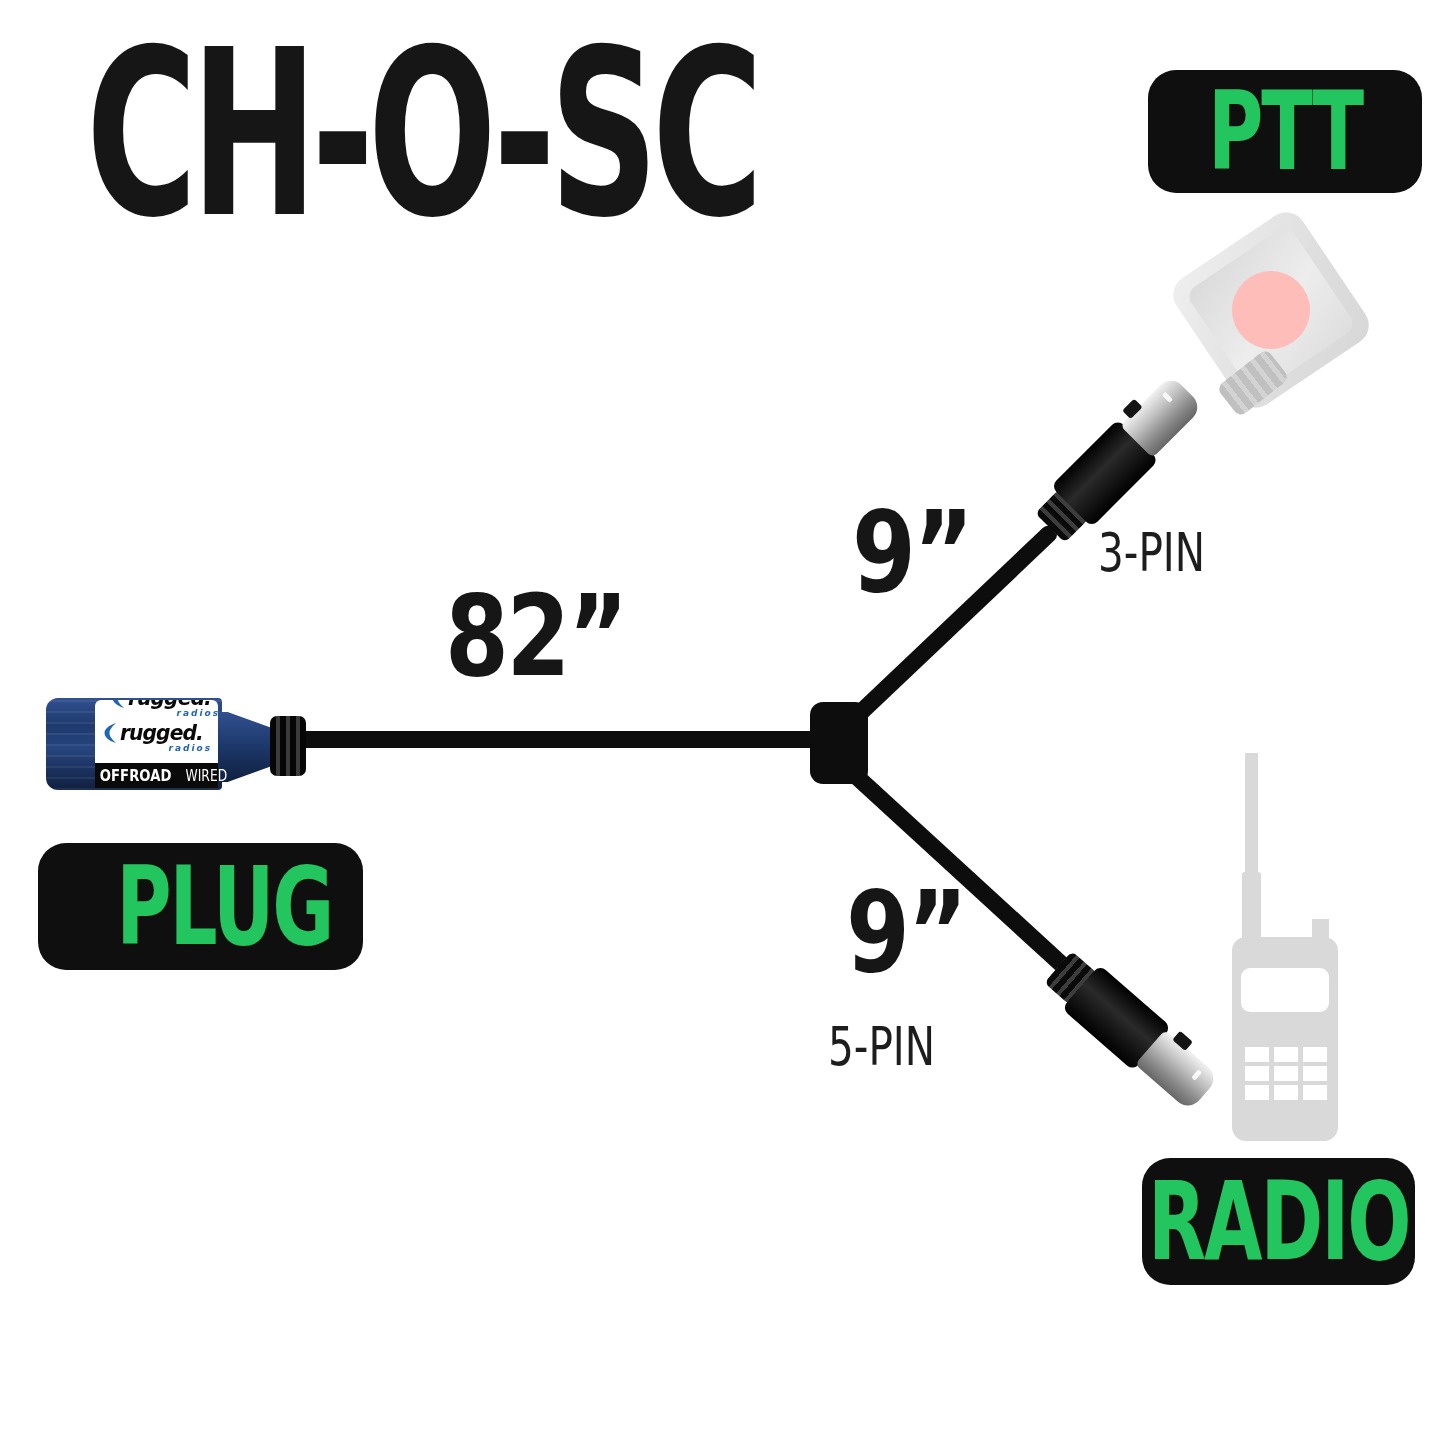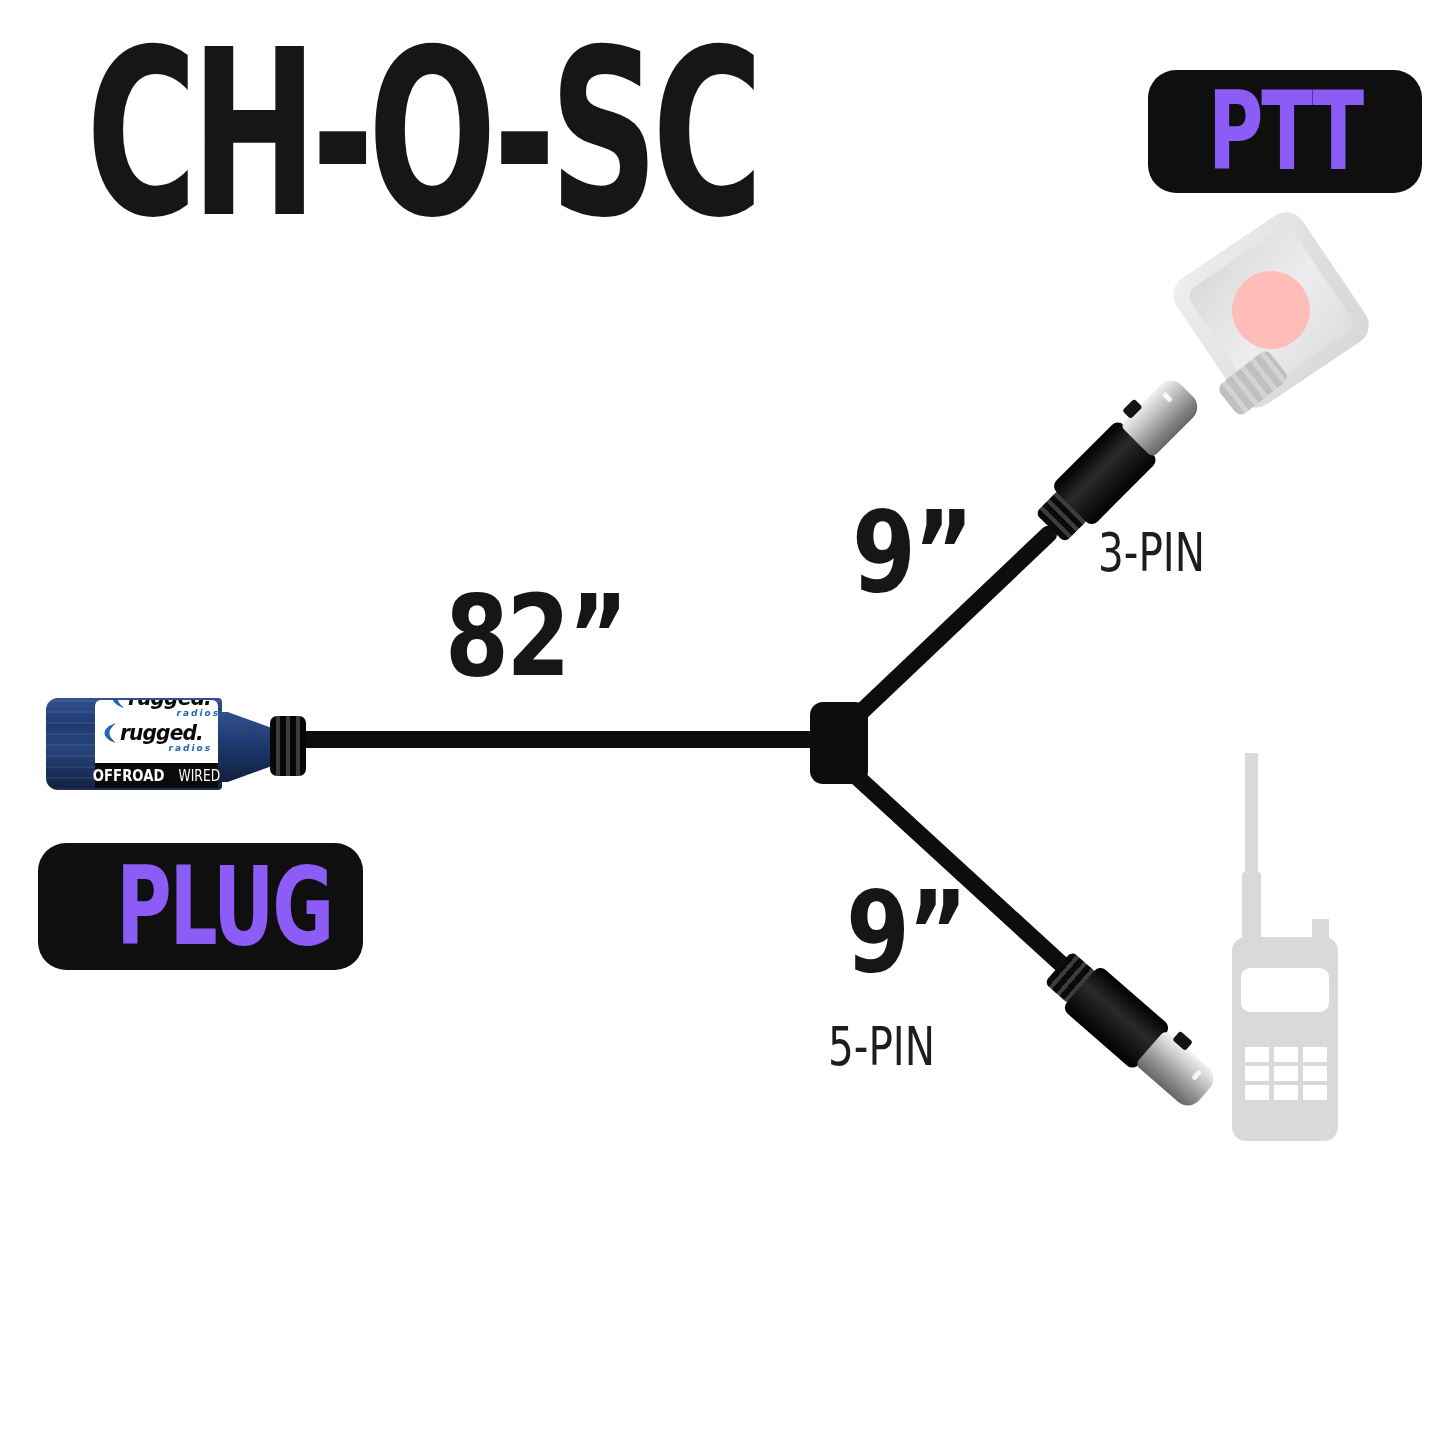--- a/index.html
+++ b/index.html
@@ -12,21 +12,21 @@
   .title {
     position:absolute; left:86px; top:20px;
     font-size:230px; font-weight:bold; line-height:1; letter-spacing:-10px;
     transform:scaleX(0.66); transform-origin:left top; white-space:nowrap;
     color:var(--text,#161616);
   }
 
   
   .plate {
     position:absolute; background:var(--label_bg,#0f0f0f); border-radius:28px;
-    display:flex; align-items:center; justify-content:center; color:#8b5cf6;
+    display:flex; align-items:center; justify-content:center; color:#22c55e;
   }
   .plate span {
     font-weight:bold; font-size:108px; line-height:1; letter-spacing:-3px;
     transform:scaleX(0.70); white-space:nowrap;
   }
   .plate-ptt   { left:1148px; top:70px;   width:274px; height:123px; }
   .plate-plug  { left:38px;   top:843px;  width:277px; height:127px;padding-left:48px; }
   .plate-radio { left:1142px; top:1158px; width:273px; height:127px; }
 
   
@@ -97,21 +97,21 @@
     letter-spacing:-1px; color:#0a0a0a; transform:scaleX(0.92); transform-origin:left top;
   }
   .rugged-logo .sub {
     position:absolute; right:-2px; bottom:-9px; font-size:9px; font-weight:bold;
     font-style:italic; letter-spacing:2px; color:var(--brand_blue,#1f66b5);
   }
   .logo-top { left:16px; top:-13px; }
   .logo-main { left:8px; top:22px; }
   .plug-band {
     position:absolute; left:49px; top:69px; width:123px; height:25px;
-    background:#0a0a0a; color:#fff; display:flex; align-items:center; justify-content:center;
+    background:#0a0a0a; color:#fff; display:flex; align-items:center; 
     gap:5px; white-space:nowrap;
   }
   .plug-band .bold  { font-size:15px; font-weight:bold; transform:scaleX(0.88); }
   .plug-band .light { font-size:15px; font-weight:normal; transform:scaleX(0.82); }
 
   
   .ptt-ghost { position:absolute; left:1185px; top:228px; width:215px; height:235px; opacity:0.32; }
   .ptt-btn {
     position:absolute; left:10px; top:6px; width:152px; height:152px;
     transform:rotate(-34deg); border-radius:20px;
@@ -257,14 +257,17 @@
   <div class="measure m-82">82”</div>
   <div class="measure m-9u">9”</div>
   <div class="measure m-9l">9”</div>
 
   <div class="pin-label p-3">3-PIN</div>
   <div class="pin-label p-5">5-PIN</div>
 
   <div class="plate plate-plug">
     <span>PLUG</span>
   </div>
+  <div class="plate plate-radio">
+    <span>RADIO</span>
+  </div>
 
 </div>
 
 </body></html>

